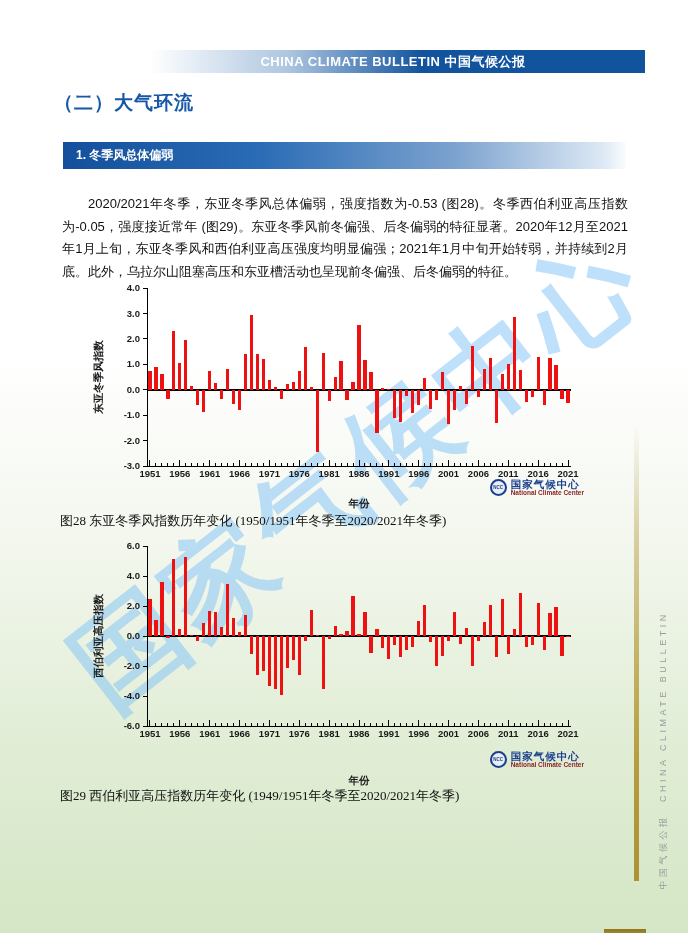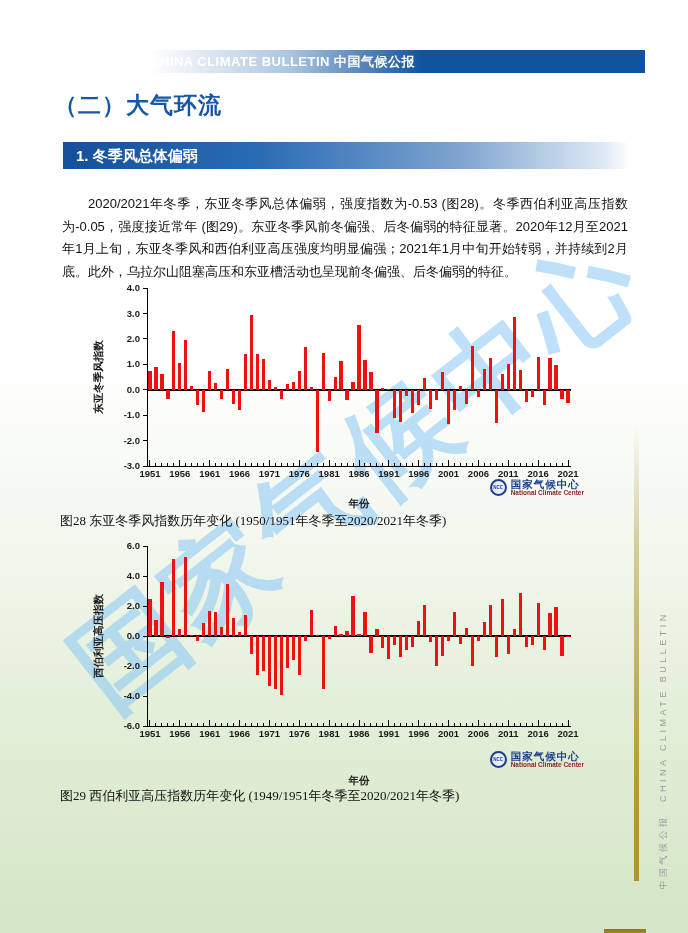--- a/index.html
+++ b/index.html
@@ -8,28 +8,28 @@
         background:linear-gradient(180deg,#ffffff 0%,#ffffff 38%,#f3f7ee 58%,#e2eed7 78%,#d4e6c5 100%);}
   
   .watermark{position:absolute;left:18px;top:408px;width:660px;z-index:1;
              transform:rotate(-38deg);transform-origin:center;
              font-size:108px;font-weight:bold;letter-spacing:6px;white-space:nowrap;
              color:rgba(125,193,248,0.50);text-align:center;pointer-events:none;}
   
   .top-banner{position:absolute;top:50px;left:150px;right:43px;height:23px;z-index:2;
               background:linear-gradient(90deg,rgba(18,83,158,0) 0%,rgba(106,150,199,0.55) 28%,#12539e 55%,#12539e 100%);
               color:#ffffff;font-weight:bold;font-size:13px;line-height:23px;
-              text-align:left;padding-right:9px;letter-spacing:0.5px;}
+              text-align:center;padding-right:9px;letter-spacing:0.5px;}
   
   .section-title{position:absolute;top:90px;left:54px;z-index:2;
-                 font-size:23px;font-weight:bold;color:#1758a6;letter-spacing:1px;}
+                 font-size:19px;font-weight:bold;color:#1758a6;letter-spacing:1px;}
   
   .sub-bar{position:absolute;top:142px;left:63px;width:563px;height:27px;z-index:2;
            background:linear-gradient(90deg,#144f9b 0%,#2a6cb5 35%,#7da3cf 70%,#dde9f5 96%,rgba(221,233,245,0.15) 100%);
-           color:#ffffff;font-weight:bold;font-size:15px;line-height:27px;padding-left:13px;box-sizing:border-box;}
+           color:#ffffff;font-weight:bold;font-size:12px;line-height:27px;padding-left:13px;box-sizing:border-box;}
   
   .body-text{position:absolute;top:180px;left:62px;width:566px;z-index:2;
              font-size:13px;line-height:22.6px;color:#101010;
              text-align:justify;text-indent:2em;}
   
   .chart{position:absolute;left:90px;width:500px;z-index:2;}
   .chart svg{display:block;}
   #chart-fig28{top:281px;height:232px;}
   #chart-fig29{top:538px;height:252px;}
   .ncc-logo{position:absolute;right:6px;display:flex;align-items:center;gap:4px;}

